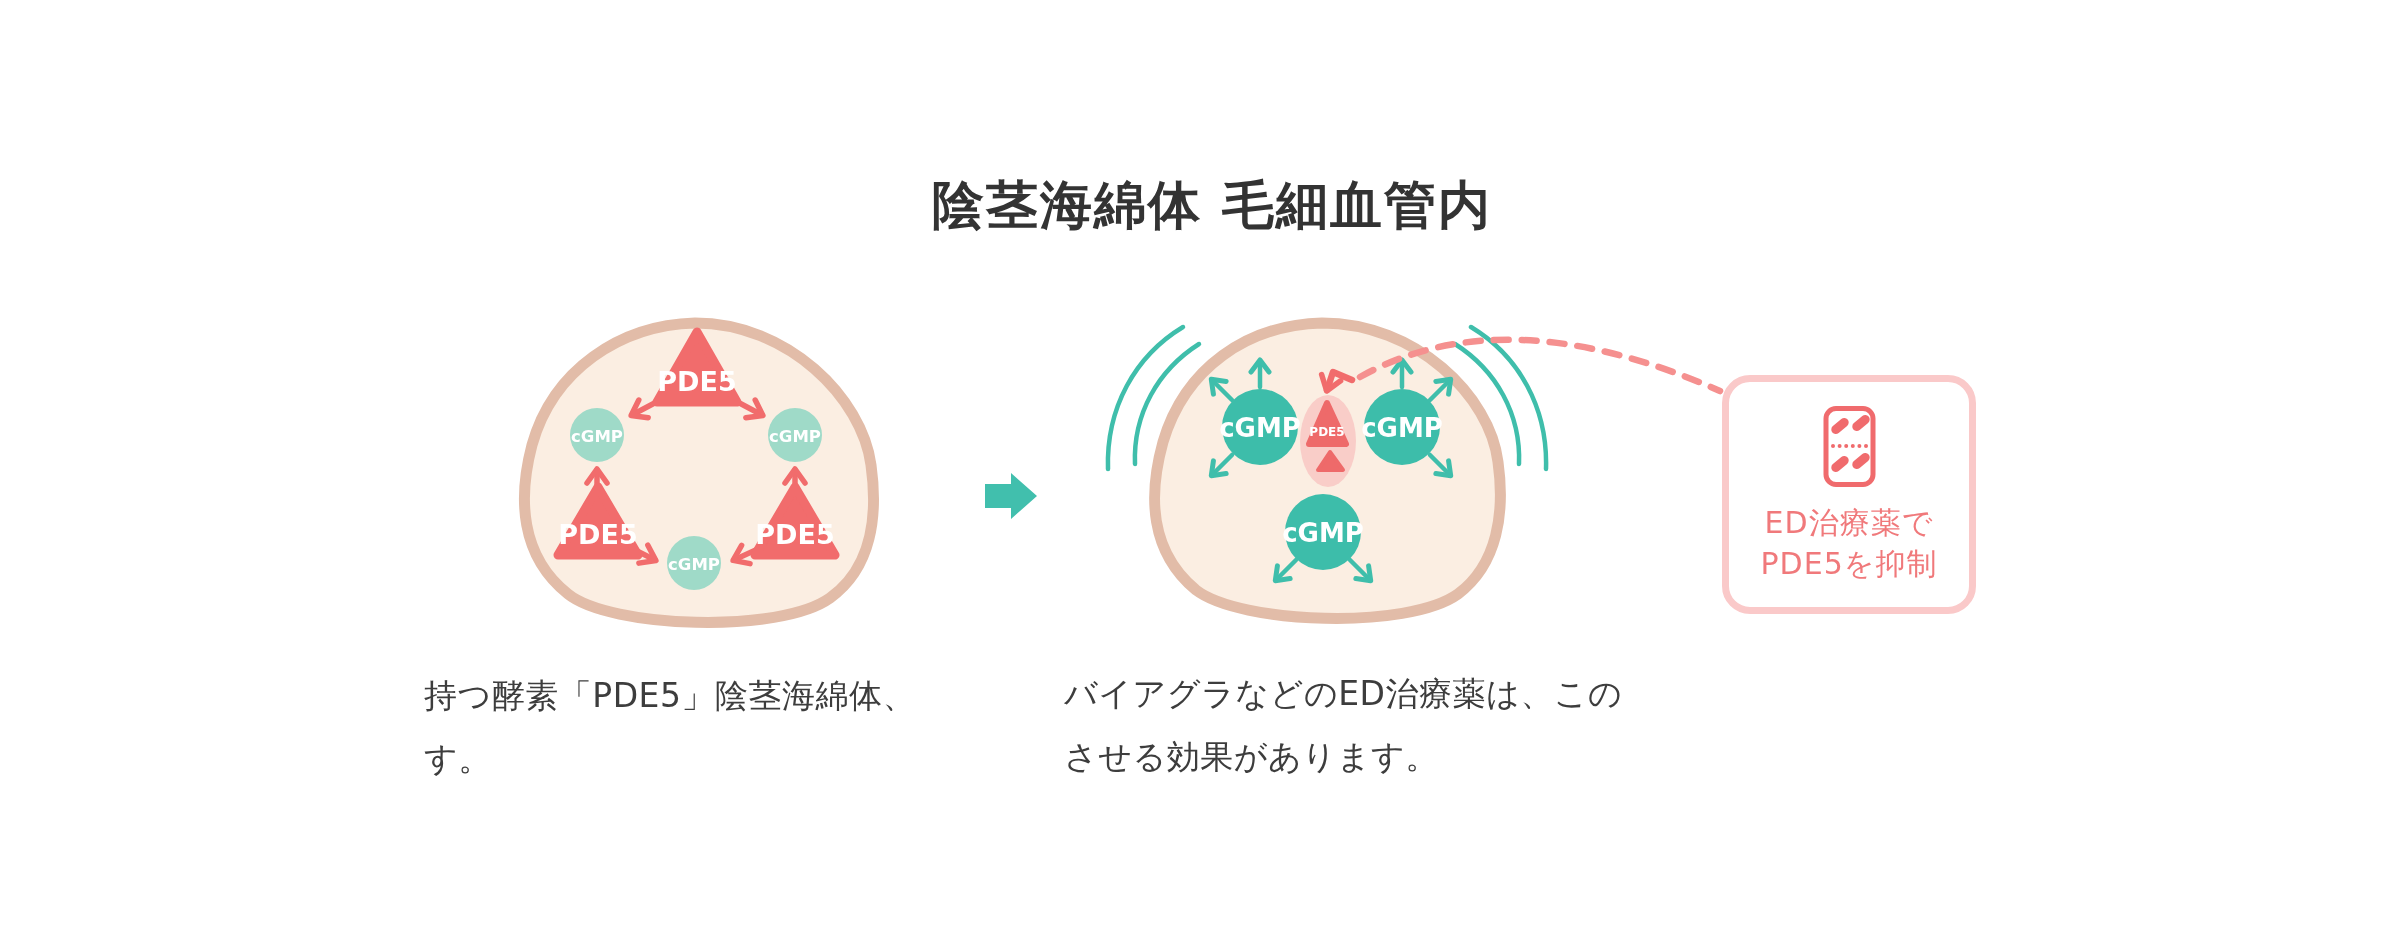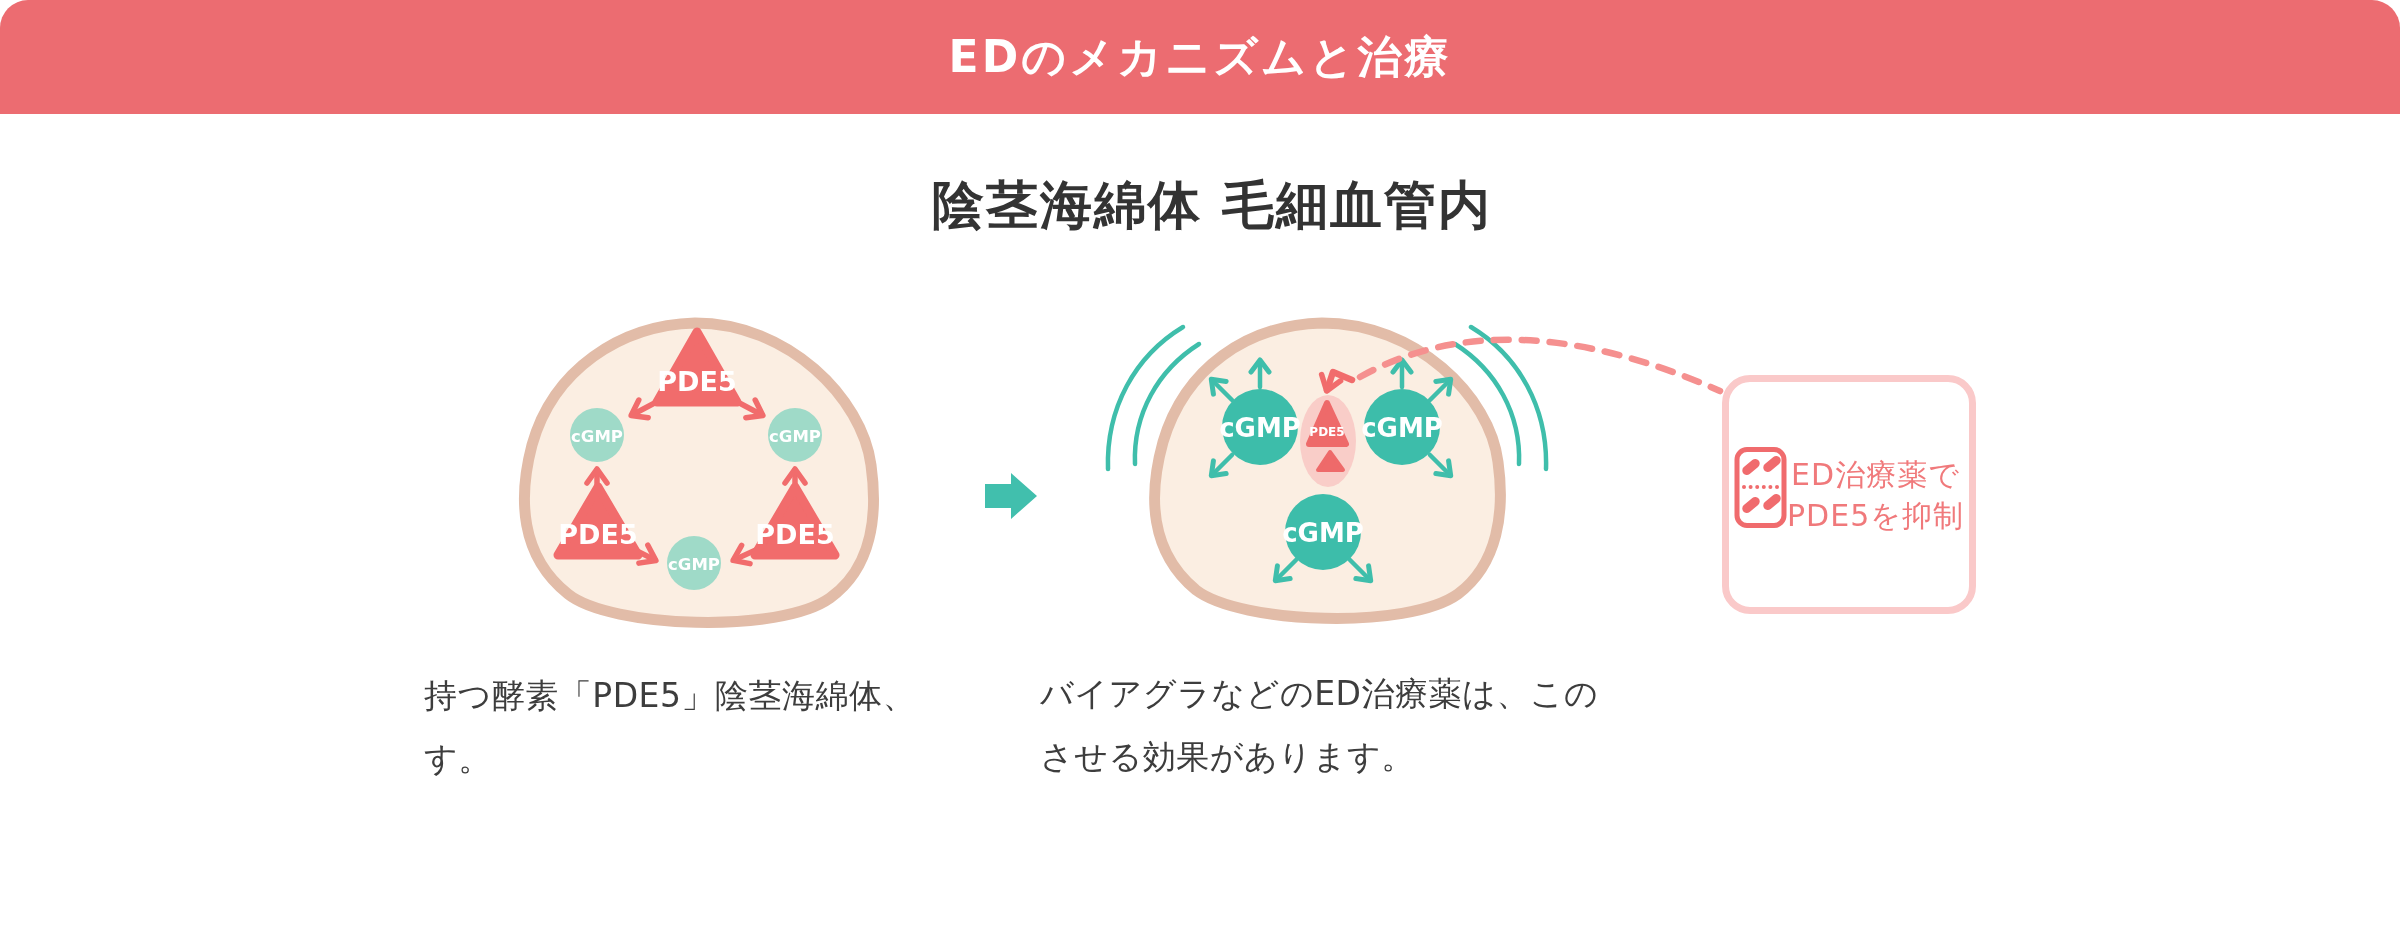--- a/index.html
+++ b/index.html
@@ -19,42 +19,39 @@
     position:absolute; top:160px; left:12px; width:2400px; height:90px;
     text-align:center; font-size:52px; line-height:90px; font-weight:700;
     color:#333333; letter-spacing:2px;
   }
   .diagram-svg { position:absolute; top:0; left:0; width:2400px; height:943px; }
   .svg-label { fill:#ffffff; font-weight:600; }
   .treatment-box {
     position:absolute; left:1722px; top:375px; width:254px; height:239px;
     box-sizing:border-box; background:#ffffff;
     border:7px solid #FAC9C9; border-radius:28px;
-    display:flex; flex-direction:row; align-items:center; justify-content:center;
+    display:flex; flex-direction:column; align-items:center; justify-content:center;
   }
   .pill-icon { width:53px; height:81px; margin-bottom:15px; }
   .treatment-text {
     font-size:30px; line-height:41px; color:#F0797B; font-weight:500;
     text-align:center; letter-spacing:1px;
   }
   .caption {
     position:absolute; width:560px; font-size:33px; line-height:63px;
     color:#3D3D3D; letter-spacing:0.5px;
   }
   .caption-left  { left:424px; top:664px; }
-  .caption-right { left:1040px; top:662px; }
+  .caption-right { left:1064px; top:662px; }
 </style>
 </head>
 <body>
 
 <div class="card">
 
-  <header class="banner">
-    <span class="banner-title">EDのメカニズムと治療</span>
-  </header>
 
   <div class="subtitle">陰茎海綿体 毛細血管内</div>
 
   <svg class="diagram-svg" viewBox="0 0 2400 943">
     <defs>
       <marker id="redArrow" viewBox="-22 -16 30 32" refX="0" refY="0" markerWidth="30" markerHeight="32" orient="auto" markerUnits="userSpaceOnUse">
         <path d="M -13,-10 L 1,0 L -13,10" fill="none" stroke="#F16C6C" stroke-width="5.5" stroke-linecap="round" stroke-linejoin="round"></path>
       </marker>
       <marker id="tealArrow" viewBox="-22 -16 30 32" refX="0" refY="0" markerWidth="30" markerHeight="32" orient="auto" markerUnits="userSpaceOnUse">
         <path d="M -11,-9 L 1,0 L -11,9" fill="none" stroke="#3FBEAB" stroke-width="5" stroke-linecap="round" stroke-linejoin="round"></path>

